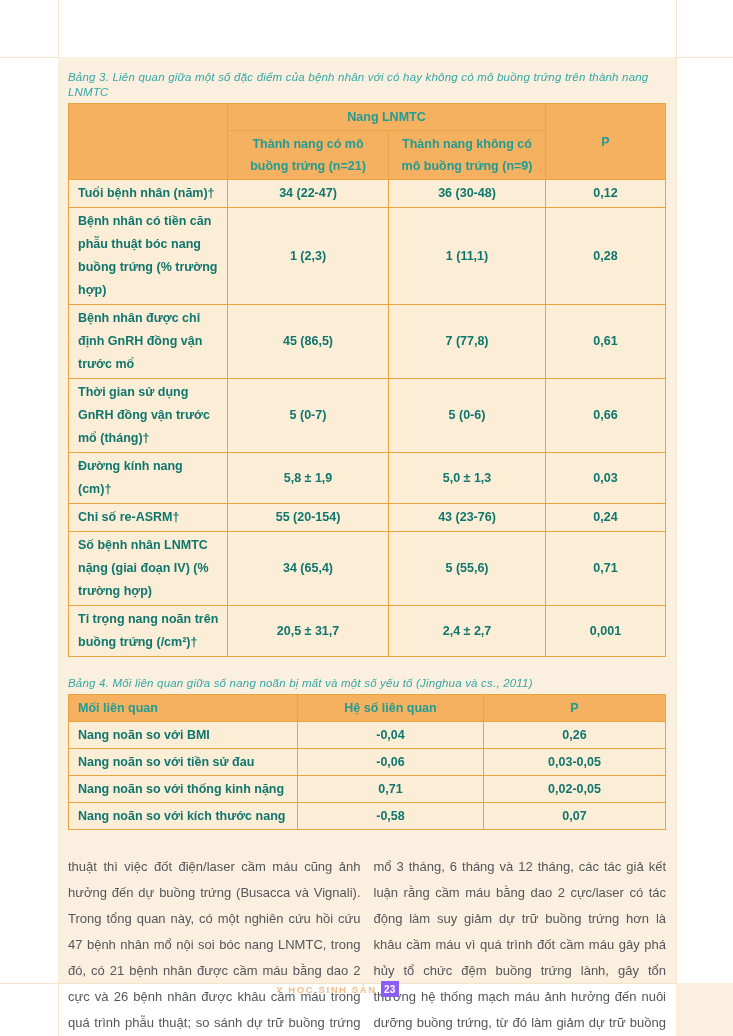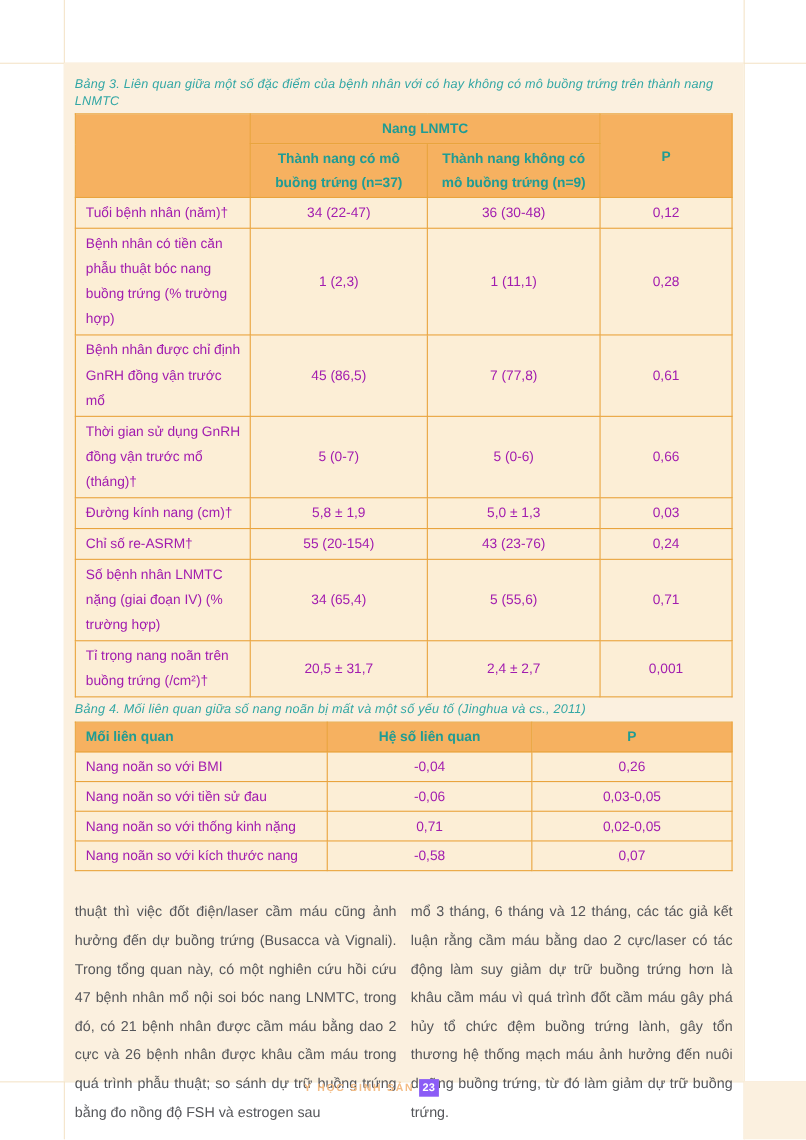--- a/index.html
+++ b/index.html
@@ -12,27 +12,27 @@
   .vline.right { left:676px; }
   .hline { position:absolute; left:0; width:733px; height:1px; background:#f4e4c9; }
   .hline.top { top:57px; }
   .hline.bottom { top:983px; }
 
   .panel { position:absolute; left:58px; top:57px; width:618px; height:926px; background:#fbf0df; }
   .corner-block { position:absolute; left:676px; top:983px; width:57px; height:53px; background:#fbf0df; }
 
   .caption { margin:13px 10px 3px 10px; max-width:588px; font-size:11.5px; font-style:italic;
              color:#33a7a5; line-height:15px; letter-spacing:0.2px; }
-  .caption.second { margin-top:4px;font-style:italic; }
+  .caption.second { margin-top:19px;font-style:italic; }
 
   table { border-collapse:collapse; margin-left:10px; width:597px; table-layout:fixed; background:#fceed6; }
   th { background:#f6b160; color:#1f9c94; font-weight:bold; font-size:12.5px;
        border:1px solid #e9a43e; padding:2px 6px; line-height:22px; }
-  td { font-size:12.5px; color:#a21caf; border:1px solid #e9a43e; padding:2px 8px;
-       line-height:23px; text-align:center; }
+  td { font-size:12.5px; color:#0f766e; border:1px solid #e9a43e; padding:2px 8px;
+       line-height:23px; text-align:center;font-weight:bold; }
   td.lbl, th.lbl { text-align:left; padding-left:9px; }
 
   .t3 col.c1 { width:159px; } .t3 col.c2 { width:161px; } .t3 col.c3 { width:157px; } .t3 col.c4 { width:120px; }
   .t4 col.c1 { width:229px; } .t4 col.c2 { width:186px; } .t4 col.c3 { width:182px; }
   .t4 td { line-height:22px;margin-top:12px; }
 
   .columns { display:flex; gap:13px; margin:24px 10px 0 10px; }
   .columns p { flex:1; font-size:13px; line-height:26px; text-align:justify; color:#55565a; }
 
   .footer { position:absolute; top:981px; left:0; width:675px; display:flex;
@@ -62,21 +62,21 @@
           <col class="c3">
           <col class="c4">
         </colgroup>
       <thead>
         <tr>
           <th rowspan="2"></th>
           <th colspan="2">Nang LNMTC</th>
           <th rowspan="2">P</th>
         </tr>
         <tr>
-          <th>Thành nang có mô buồng trứng (n=37)</th>
+          <th>Thành nang có mô buồng trứng (n=21)</th>
           <th>Thành nang không có mô buồng trứng (n=9)</th>
         </tr>
       </thead>
       <tbody>
         <tr>
           <td class="lbl">Tuổi bệnh nhân (năm)†</td>
           <td>34 (22-47)</td>
           <td>36 (30-48)</td>
           <td>0,12</td>
         </tr>

